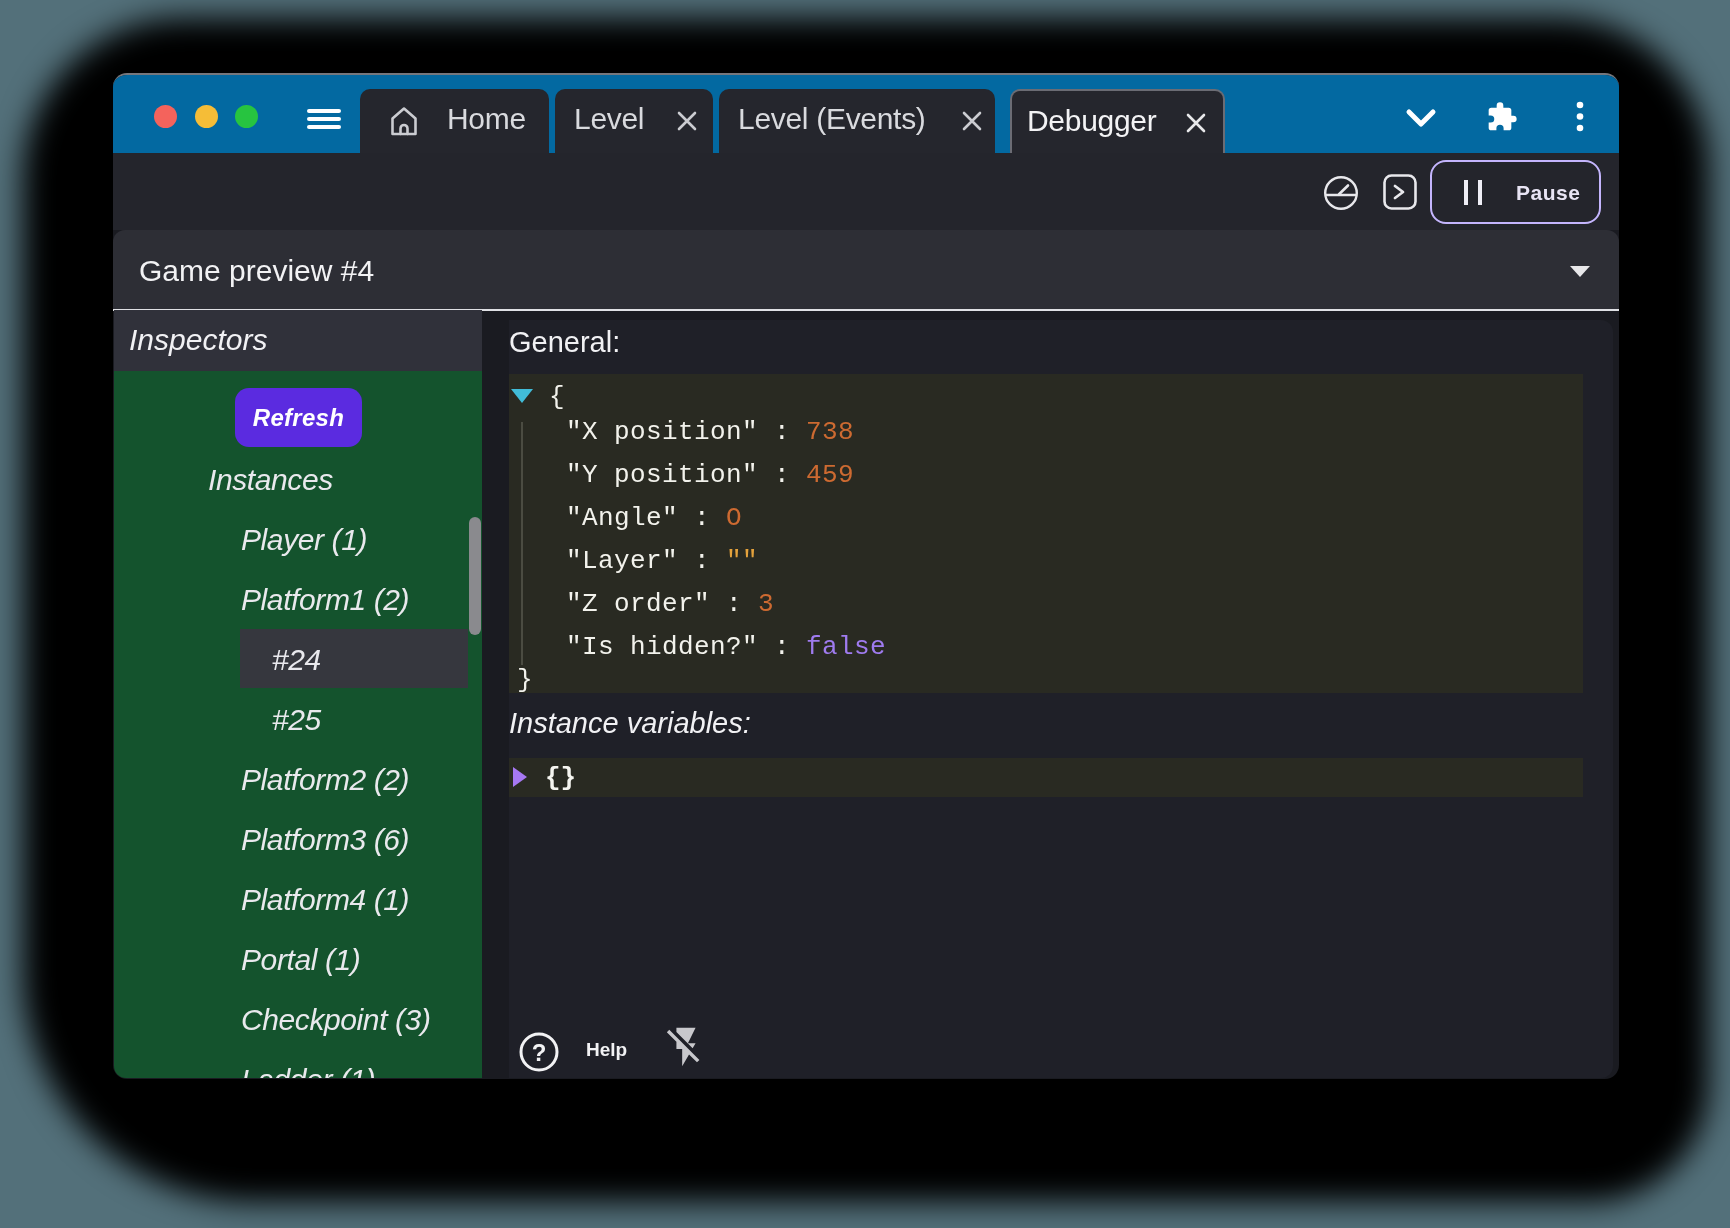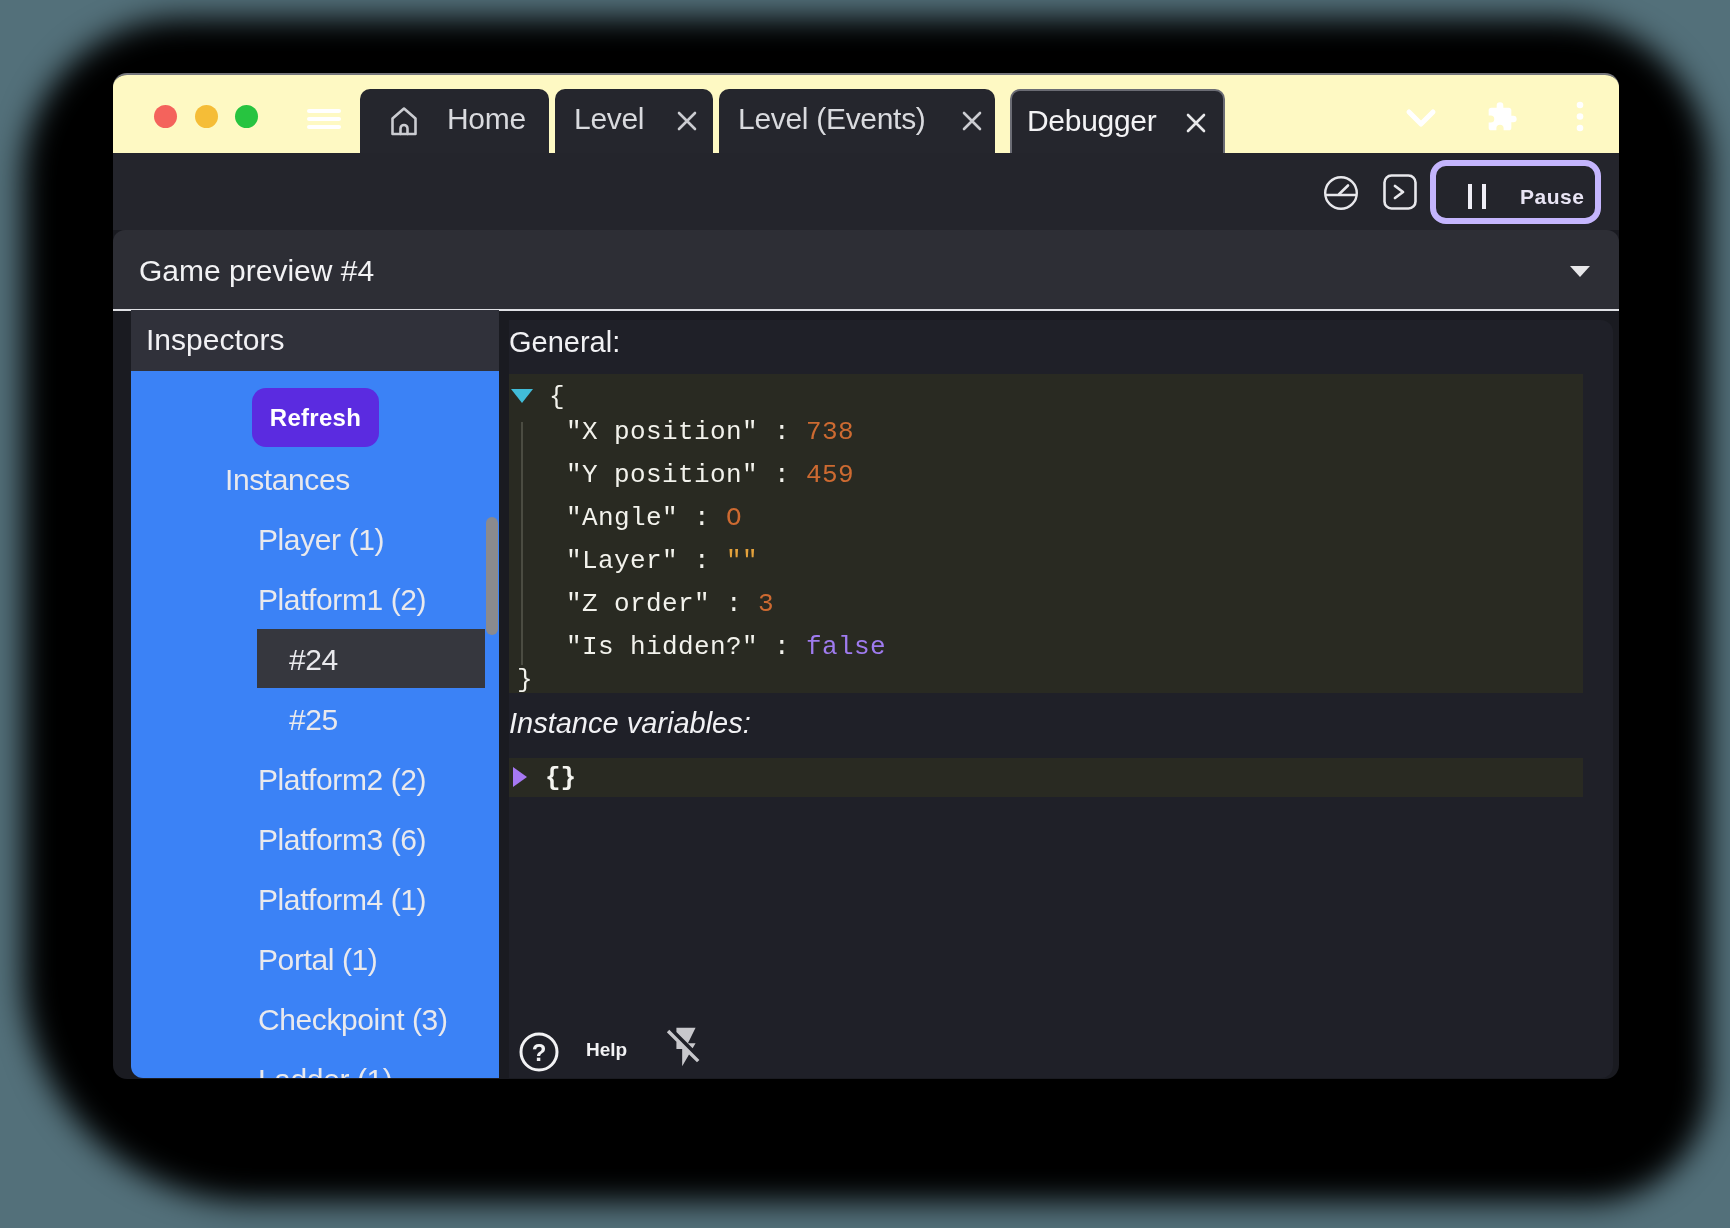--- a/index.html
+++ b/index.html
@@ -4,49 +4,49 @@
 <style>
   * { margin:0; padding:0; box-sizing:border-box; }
   html,body { width:1730px; height:1228px; overflow:hidden; }
   body { background:#53707a; font-family:"Liberation Sans", sans-serif; position:relative; }
   .shadow { position:absolute; left:23px; top:18px; width:1686px; height:1184px;
             background:#000; border-radius:160px 150px 120px 230px; filter:blur(15px); }
   .window { position:absolute; left:113px; top:73px; width:1506px; height:1006px;
             background:#1a1b21; border-radius:14px; overflow:hidden;
             border-top:2px solid #76777d; }
   
-  .titlebar { position:absolute; left:0; top:0; width:100%; height:78px; background:#fef9c3; }
+  .titlebar { position:absolute; left:0; top:0; width:100%; height:78px; background:#0369a1; }
   .dot { position:absolute; border-radius:50%; width:23px; height:23px; top:30px; }
   .dot.r { left:41px;  background:#f4635c; }
   .dot.y { left:82px;  background:#f5bd37; }
   .dot.g { left:122px; background:#27c440; }
   .burger { position:absolute; left:194px; top:34px; width:34px; height:20px; }
   .burger i { position:absolute; left:0; width:34px; height:3.5px; background:#fff; border-radius:2px; display:block; }
   .tab { position:absolute; top:14px; height:64px; background:#25262d; border-radius:10px 10px 0 0;
          color:#d9dade; font-size:30px; font-weight:500; }
   .tab span.lbl { position:absolute; top:13px; line-height:34px; letter-spacing:-0.3px; }
   .tab .x { position:absolute; top:20px; width:24px; height:24px; }
   .tab.dbg { border:2px solid #6b6c74; border-bottom:none; }
   .rico { position:absolute; }
   
   .toolbar { position:absolute; left:0; top:78px; width:100%; height:77px; background:#24252c; }
   .pausebtn { position:absolute; left:1317px; top:7px; width:171px; height:64px;
-              border:6px solid #c4b5fd; border-radius:16px; }
+              border:2px solid #c4b5fd; border-radius:16px; }
   .pausebtn .bars i { position:absolute; top:18px; width:4px; height:25px; background:#efeef6; display:block; }
   .pausebtn .txt { position:absolute; left:84px; top:19px; font-size:21px; font-weight:700; color:#e8e4f4; letter-spacing:.5px; line-height:23px; }
   
   .band { position:absolute; left:0; top:155px; width:100%; height:81px; background:#2d2e35;
           border-bottom:2px solid #dfe0e4; border-radius:12px 12px 0 0; }
   .band .t { position:absolute; left:26px; top:24px; font-size:30px; font-weight:500; color:#f2f2f4; line-height:34px; }
   .band .caret { position:absolute; right:29px; top:36px; width:0; height:0;
                  border-left:10px solid transparent; border-right:10px solid transparent;
                  border-top:11px solid #e8e8ea; }
   
-  .sidebar { position:absolute; left:18px; top:235px; width:368px; height:768px; background:#3b82f6;
-             overflow:hidden; border-radius:0 0 0 12px; }
+  .sidebar { position:absolute; left:1px; top:235px; width:368px; height:768px; background:#14532d;
+             overflow:hidden; border-radius:0 0 0 12px;font-style:italic; }
   .sidebar .hdr { position:absolute; left:0; top:0; width:100%; height:61px; background:#30313a; }
   .sidebar .hdr span { position:absolute; left:15px; top:13px; font-size:30px; color:#f1f1f4; line-height:34px; }
   .refresh { position:absolute; left:121px; top:78px; width:127px; height:59px; background:#5b2be0;
              border-radius:14px; color:#fff; font-size:24px; font-weight:700; text-align:center;
              line-height:59px; letter-spacing:.3px; }
   .row { position:absolute; font-size:30px; color:#e9e9ed; white-space:nowrap; line-height:34px; letter-spacing:-0.4px; }
   .selrow { position:absolute; left:126px; top:319px; width:228px; height:59px; background:#36373e; }
   .thumb { position:absolute; left:355px; top:207px; width:12px; height:118px; background:#8a8a8e; border-radius:6px; }
   .main { position:absolute; left:396px; top:245px; width:1104px; height:758px; background:#1f2028; border-radius:0 12px 12px 0; }
   .label { position:absolute; font-size:29px; color:#f1f1f4; line-height:33px; }

